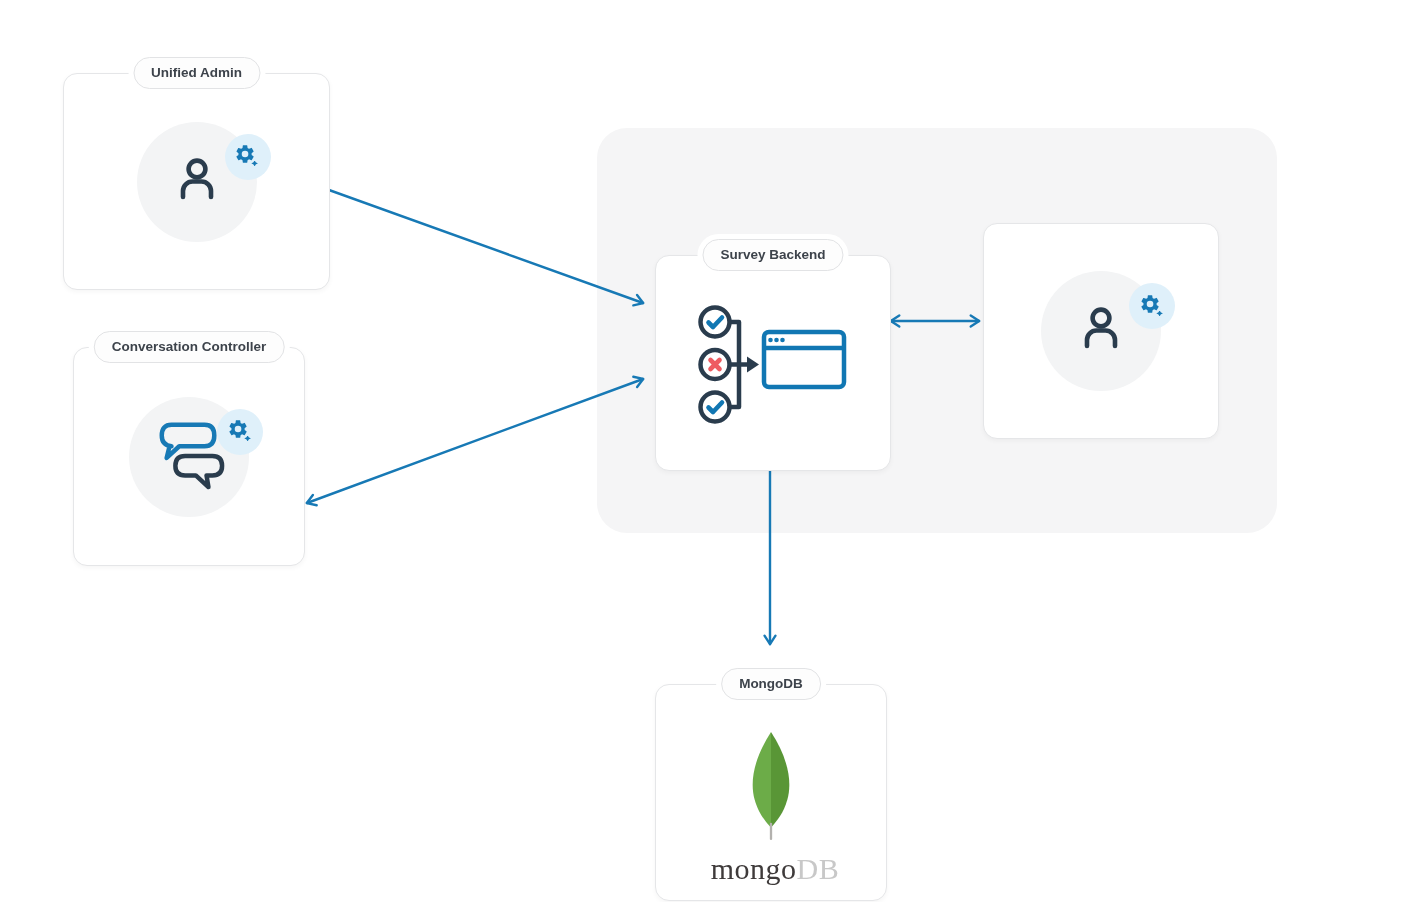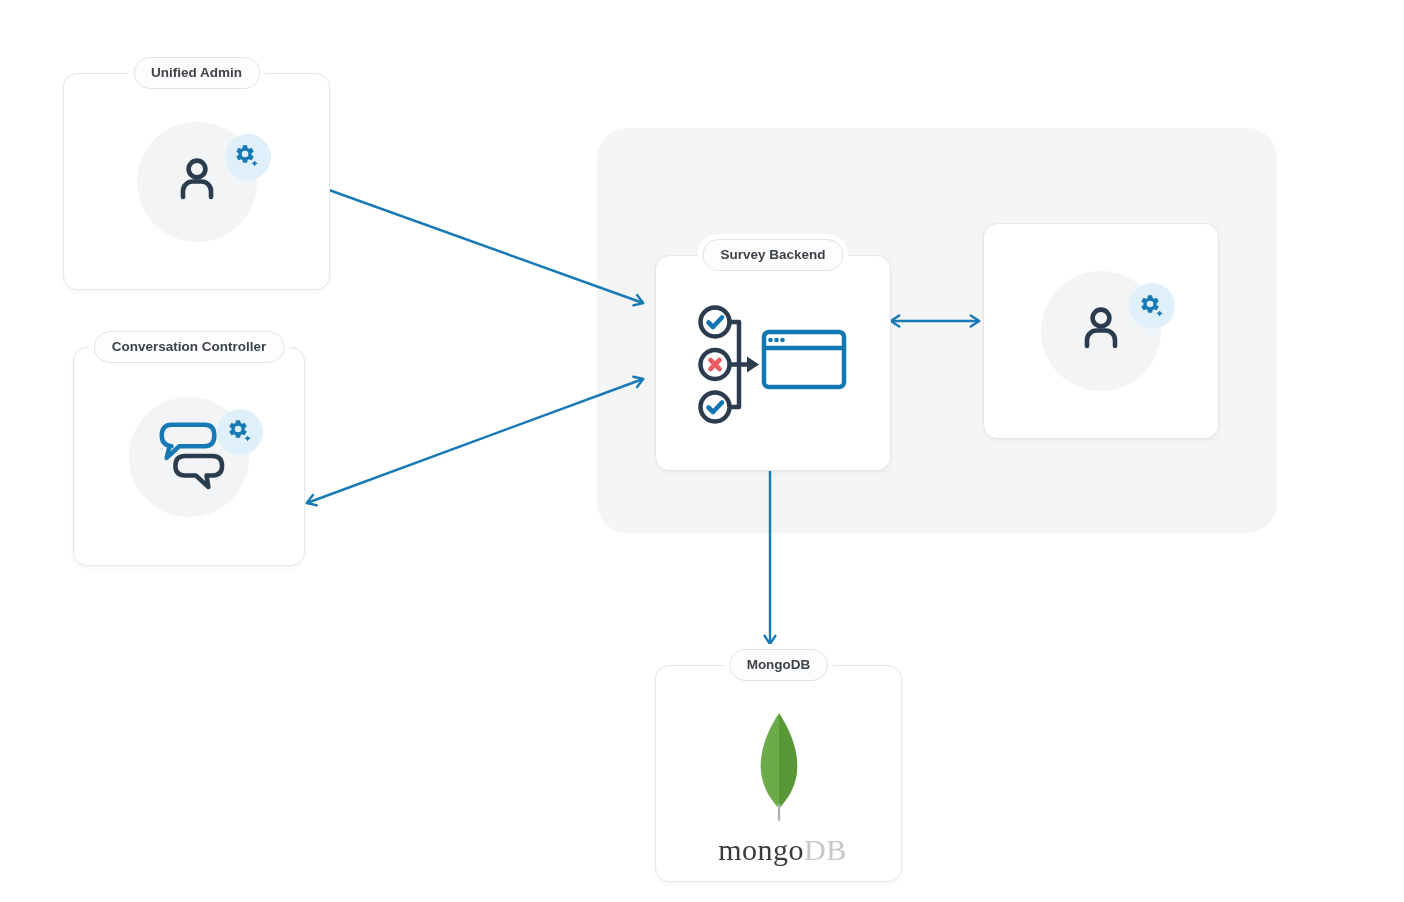--- a/index.html
+++ b/index.html
@@ -13,21 +13,21 @@
   
   .arrows{position:absolute;left:0;top:0;width:1404px;height:902px;z-index:2;pointer-events:none;}
 
   
   .node{position:absolute;background:#ffffff;border:1px solid #e5e6e8;border-radius:14px;
     box-shadow:0 2px 5px rgba(0,0,0,0.04);z-index:3;}
   .node-unified-admin{left:63px;top:73px;width:229px;height:215px;padding-left:36px;}
   .node-conversation-controller{left:73px;top:347px;width:230px;height:217px;}
   .node-survey-backend{left:655px;top:223px;width:234px;height:214px;margin-top:32px;}
   .node-conversation-studio{left:983px;top:223px;width:234px;height:214px;}
-  .node-mongodb{left:655px;top:665px;width:230px;height:215px;padding-left:15px;}
+  .node-mongodb{left:655px;top:684px;width:230px;height:215px;}
 
   
   .pill{position:absolute;top:-17px;left:50%;transform:translateX(-50%);
     background:#fdfdfd;border:1px solid #e2e3e5;border-radius:999px;
     padding:7px 17px;font-size:13.5px;font-weight:700;color:#3d434b;
     white-space:nowrap;box-shadow:0 0 0 5px #ffffff;line-height:1.2;z-index:4;}
 
   
   .avatar{position:absolute;left:50%;top:50%;transform:translate(-50%,-50%);
     width:120px;height:120px;border-radius:50%;background:#f3f4f5;}

